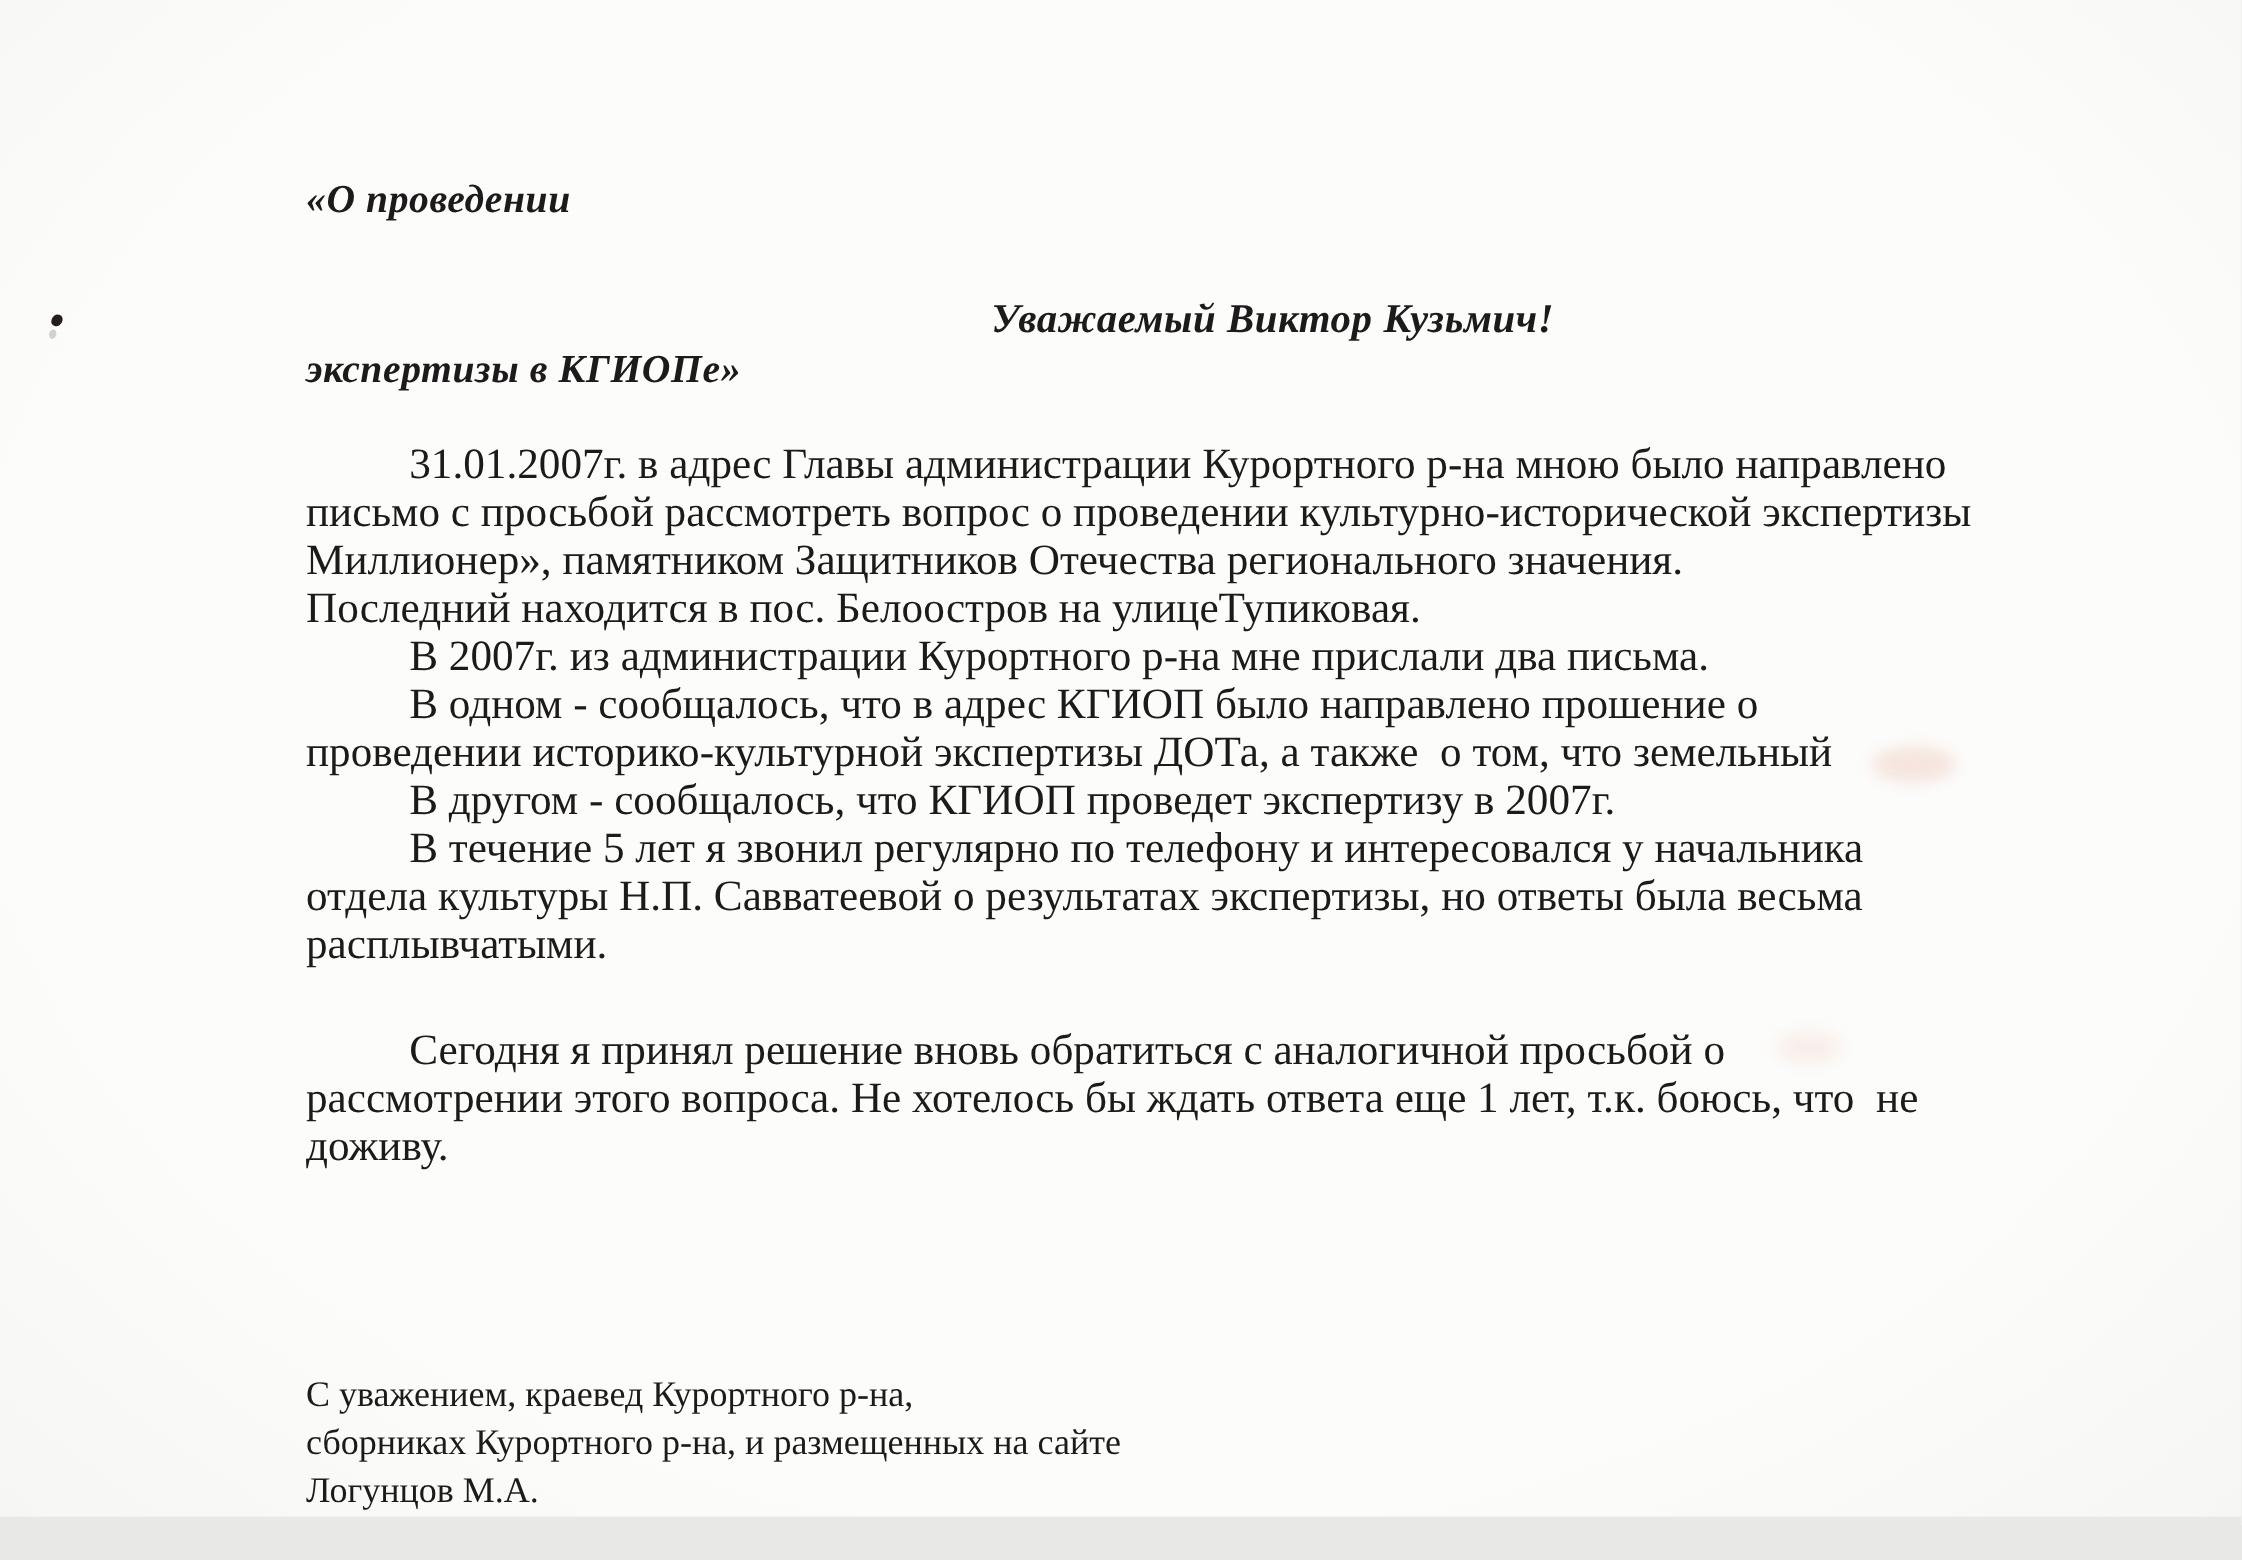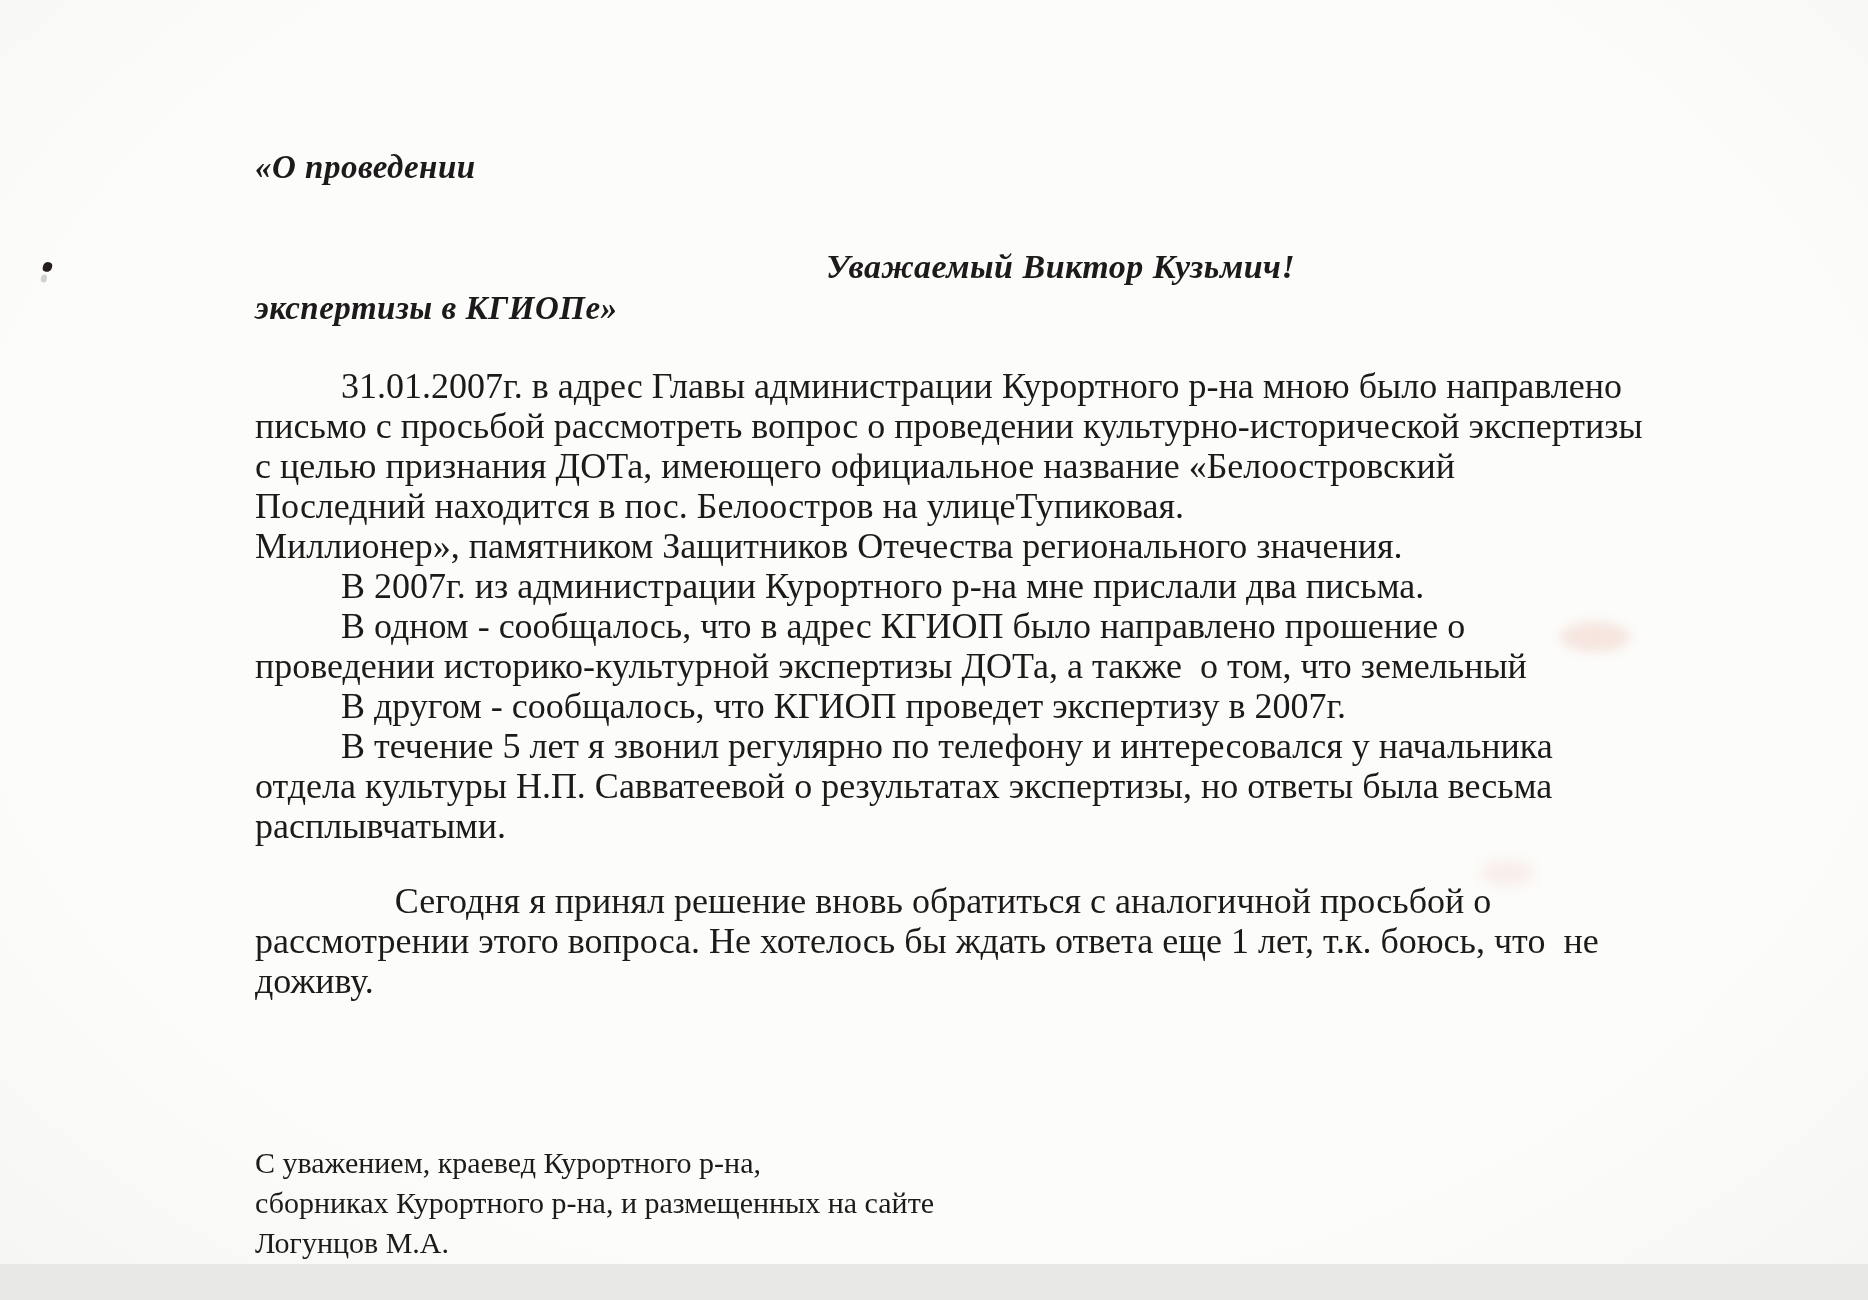--- a/index.html
+++ b/index.html
@@ -59,22 +59,21 @@
     line-height: 40px;
   }
   .doc-body .line {
     white-space: pre;
     min-height: 40px;
   }
   .doc-body .line.indent {
     padding-left: 86px;
   }
   .doc-body .line.para-gap {
-    margin-top: 35px;
-    text-align: center;
+    margin-top: 49px;
   }
 
   .doc-signature {
     position: absolute;
     left: 255px;
     top: 1143px;
     font-size: 30px;
     line-height: 40px;
   }
   .doc-signature .line {
@@ -136,23 +135,22 @@
   <div class="doc-heading">
     <div>«О проведении</div>
     <div>экспертизы в КГИОПе»</div>
   </div>
 
   <div class="doc-salutation">Уважаемый Виктор Кузьмич!</div>
 
   <div class="doc-body">
     <div class="line indent">31.01.2007г. в адрес Главы администрации Курортного р-на мною было направлено</div>
     <div class="line">письмо с просьбой рассмотреть вопрос о проведении культурно-исторической экспертизы</div>
-    <div class="line">с целью признания ДОТа, имеющего официальное название «Белоостровский</div>
+    <div class="line">Миллионер», памятником Защитников Отечества регионального значения.</div>
     <div class="line">Последний находится в пос. Белоостров на улицеТупиковая.</div>
-    <div class="line">Миллионер», памятником Защитников Отечества регионального значения.</div>
     <div class="line indent">В 2007г. из администрации Курортного р-на мне прислали два письма.</div>
     <div class="line indent">В одном - сообщалось, что в адрес КГИОП было направлено прошение о</div>
     <div class="line">проведении историко-культурной экспертизы ДОТа, а также  о том, что земельный</div>
     <div class="line indent">В другом - сообщалось, что КГИОП проведет экспертизу в 2007г.</div>
     <div class="line indent">В течение 5 лет я звонил регулярно по телефону и интересовался у начальника</div>
     <div class="line">отдела культуры Н.П. Савватеевой о результатах экспертизы, но ответы была весьма</div>
     <div class="line">расплывчатыми.</div>
     <div class="line indent para-gap">Сегодня я принял решение вновь обратиться с аналогичной просьбой о</div>
     <div class="line">рассмотрении этого вопроса. Не хотелось бы ждать ответа еще 1 лет, т.к. боюсь, что  не</div>
     <div class="line">доживу.</div>

